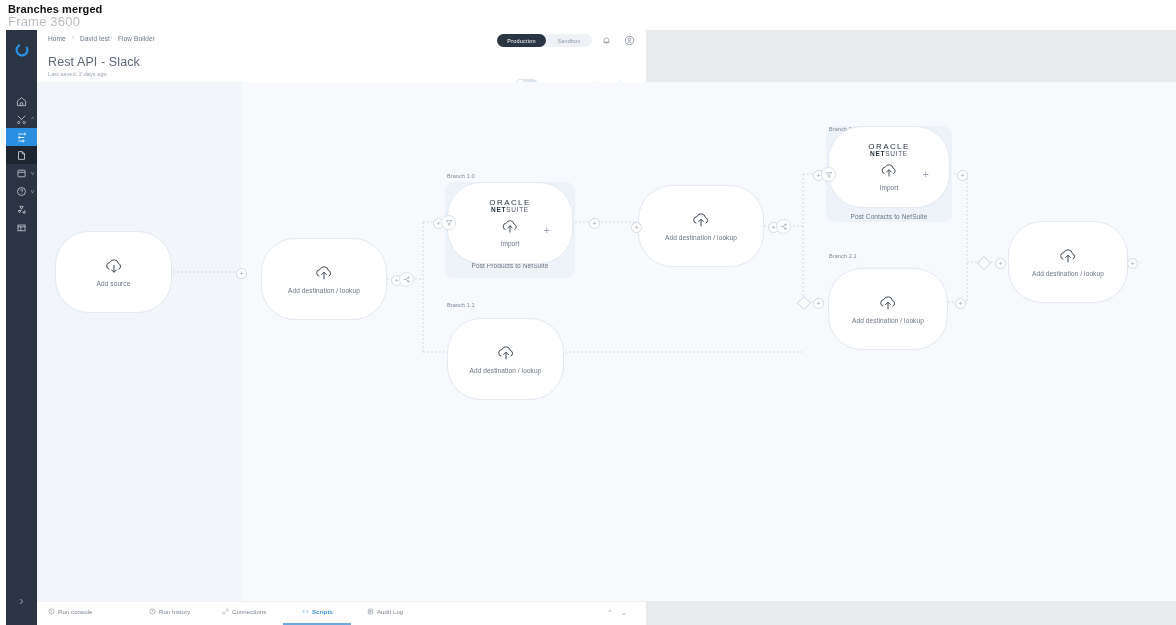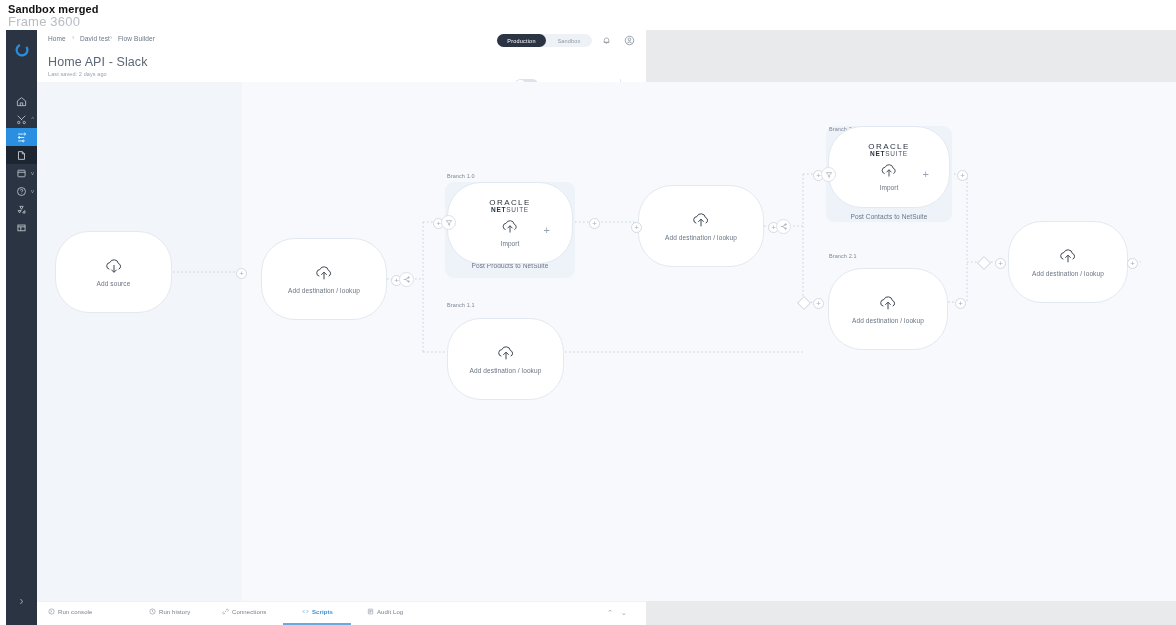--- a/index.html
+++ b/index.html
@@ -88,21 +88,21 @@
   .btab{position:absolute;top:6px;display:flex;align-items:center;gap:3px;font-size:6px;color:#767f8d;letter-spacing:.1px;}
   .btab.active{color:#3b8fd6;font-weight:bold;}
   .btab-ul{position:absolute;top:21px;height:1.5px;background:#6aa9e0;}
   .bchev{position:absolute;top:7px;color:#9aa3b0;font-size:7px;}
   .bottom-right-fill{position:absolute;left:640px;top:571px;width:530px;height:24px;background:#e9eaec;}
 </style>
 </head>
 <body>
 
 <div class="frame-header">
-  <div class="frame-title">Sandbox merged</div>
+  <div class="frame-title">Branches merged</div>
   <div class="frame-sub">Frame 3600</div>
 </div>
 
 <div class="app">
 
   <div class="veil"></div>
 
   <div class="leftnav">
     <div class="brand">
       <svg width="14" height="14" viewBox="0 0 14 14">
@@ -203,21 +203,21 @@
     <div class="icon-btn" style="left:586px;top:4px;width:13px;height:13px">
       <svg width="11" height="11" viewBox="0 0 16 16" fill="none" stroke="currentColor" stroke-width="1.1">
           <circle cx="8" cy="8" r="6.2"></circle>
           <circle cx="8" cy="6.4" r="1.9"></circle>
           <path d="M4.5 12.4a3.8 3.8 0 0 1 7 0"></path>
         </svg>
     </div>
   </div>
 
   <div class="title-bar">
-    <div class="flow-title">Home API - Slack</div>
+    <div class="flow-title">Rest API - Slack</div>
     <div class="flow-saved">Last saved: 2 days ago</div>
 
     <div class="tbtoggle">
       <div class="knob"></div>
       <div class="x">✕</div>
     </div>
 
     <div class="icon-btn" style="left:509px;top:28px;width:12px;height:12px">
       <svg width="9" height="9" viewBox="0 0 16 16" fill="none" stroke="currentColor" stroke-width="1.1">
           <path d="M4.6 3.2 12 8l-7.4 4.8z"></path>

